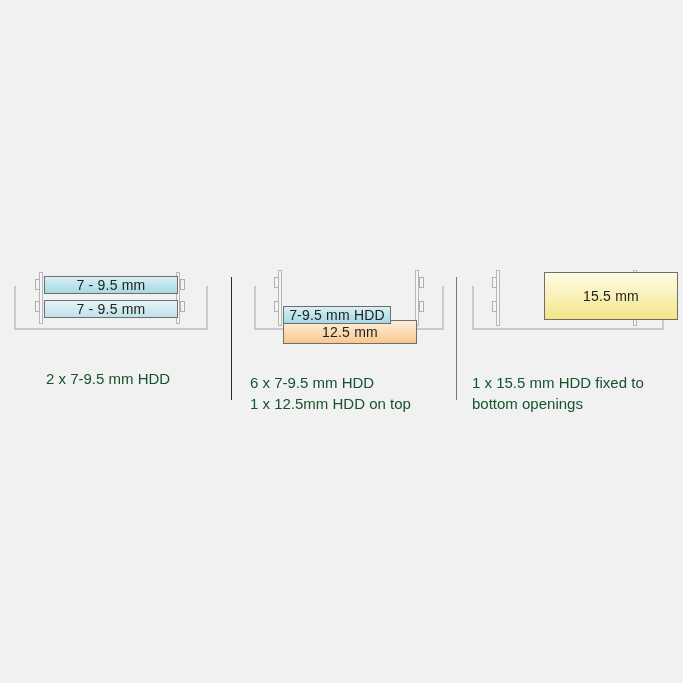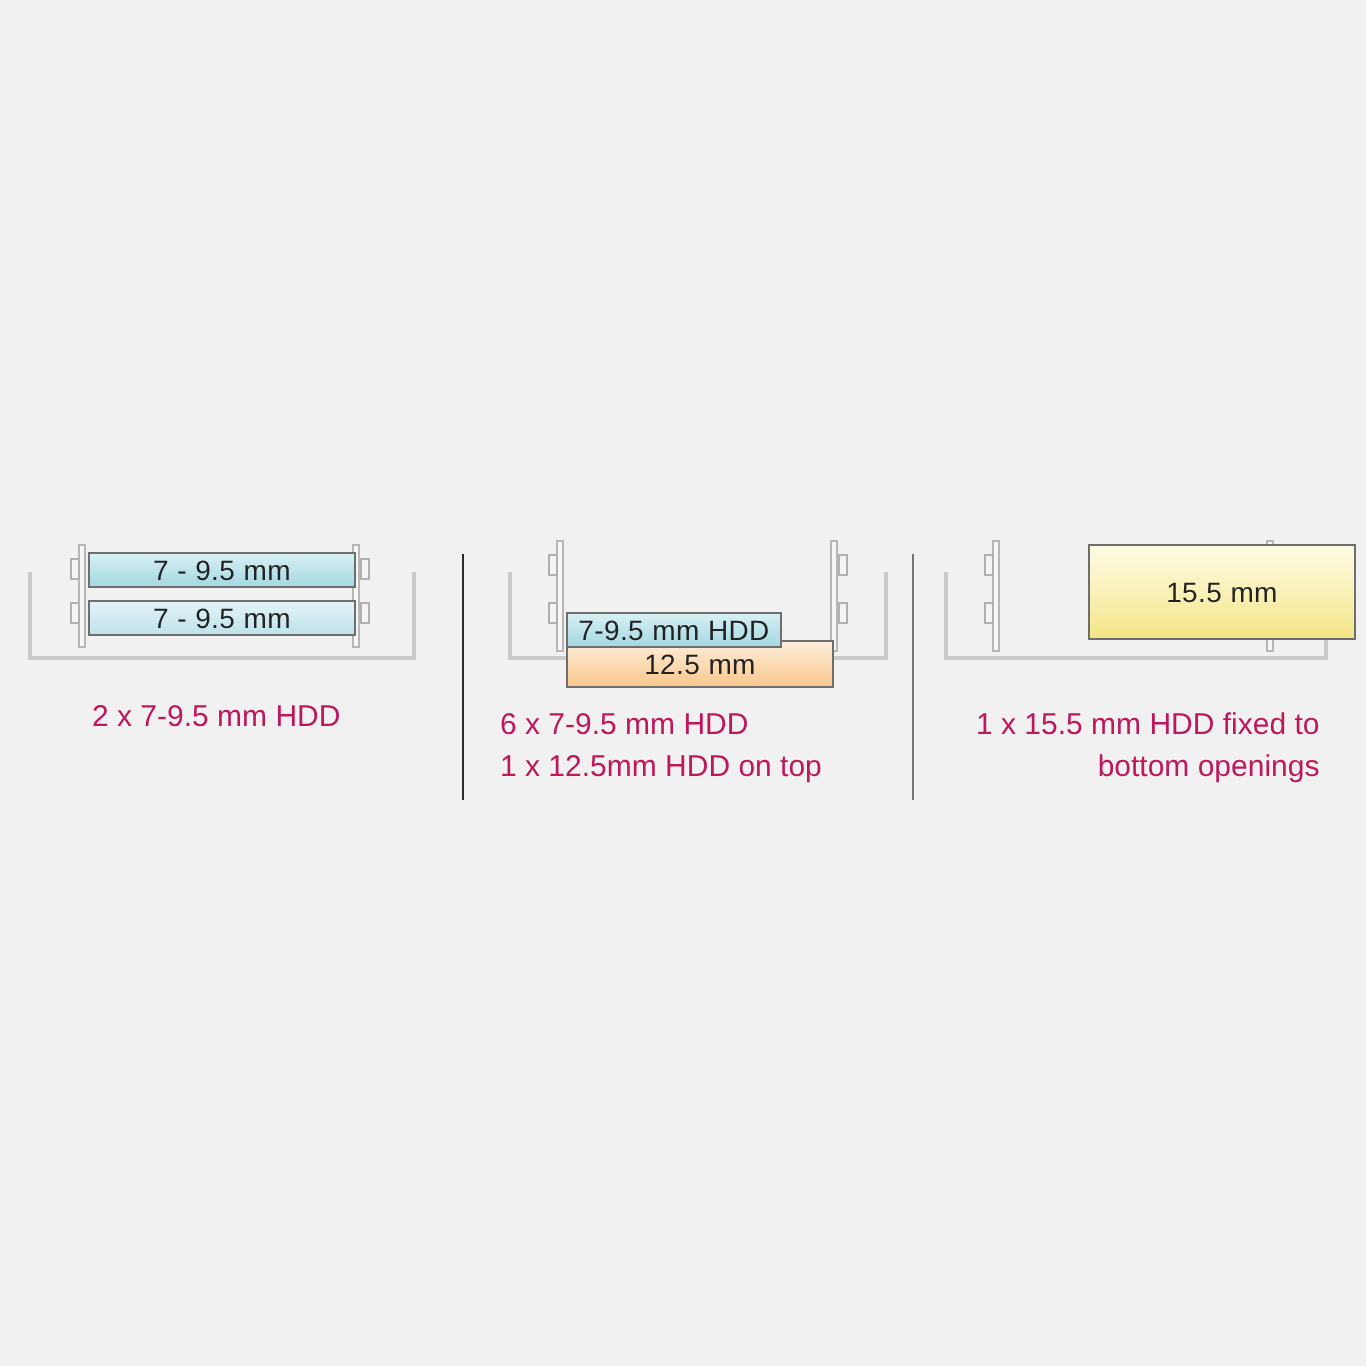--- a/index.html
+++ b/index.html
@@ -100,27 +100,28 @@
     background: linear-gradient(to bottom, #fdeedb 0%, #fcd9b0 55%, #f9c78f 100%);
   }
   .drive.yellow {
     background: linear-gradient(to bottom, #fdfbe3 0%, #f9f0b4 55%, #f4e585 100%);
   }
 
   
   .caption {
     position: absolute;
     font-size: 15px;
-    color: #be185d;
+    color: #14532d;
     line-height: 21px;
     white-space: pre-line;
+    margin-top: 20px;
   }
   .caption.c0 { left: 46px;  top: 348px; }
   .caption.c1 { left: 250px; top: 352px; }
-  .caption.c2 { left: 488px; top: 352px; text-align: right; }
+  .caption.c2 { left: 472px; top: 352px; }
 </style>
 </head>
 <body>
 
 <div id="diagram">
 
   <div class="panel p0">
     <div class="chassis">
 
       <div class="tray" style="left:14px; top:16px; width:194px; height:44px;"></div>

